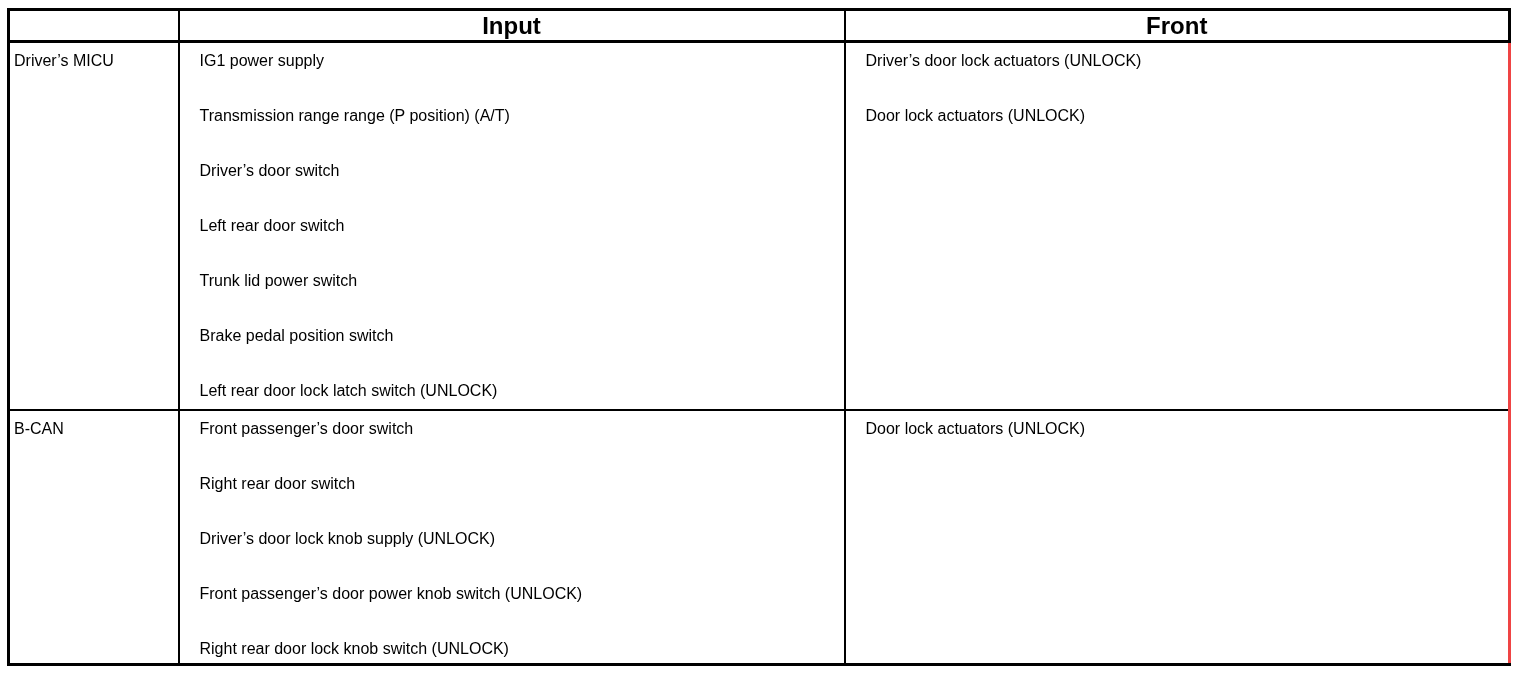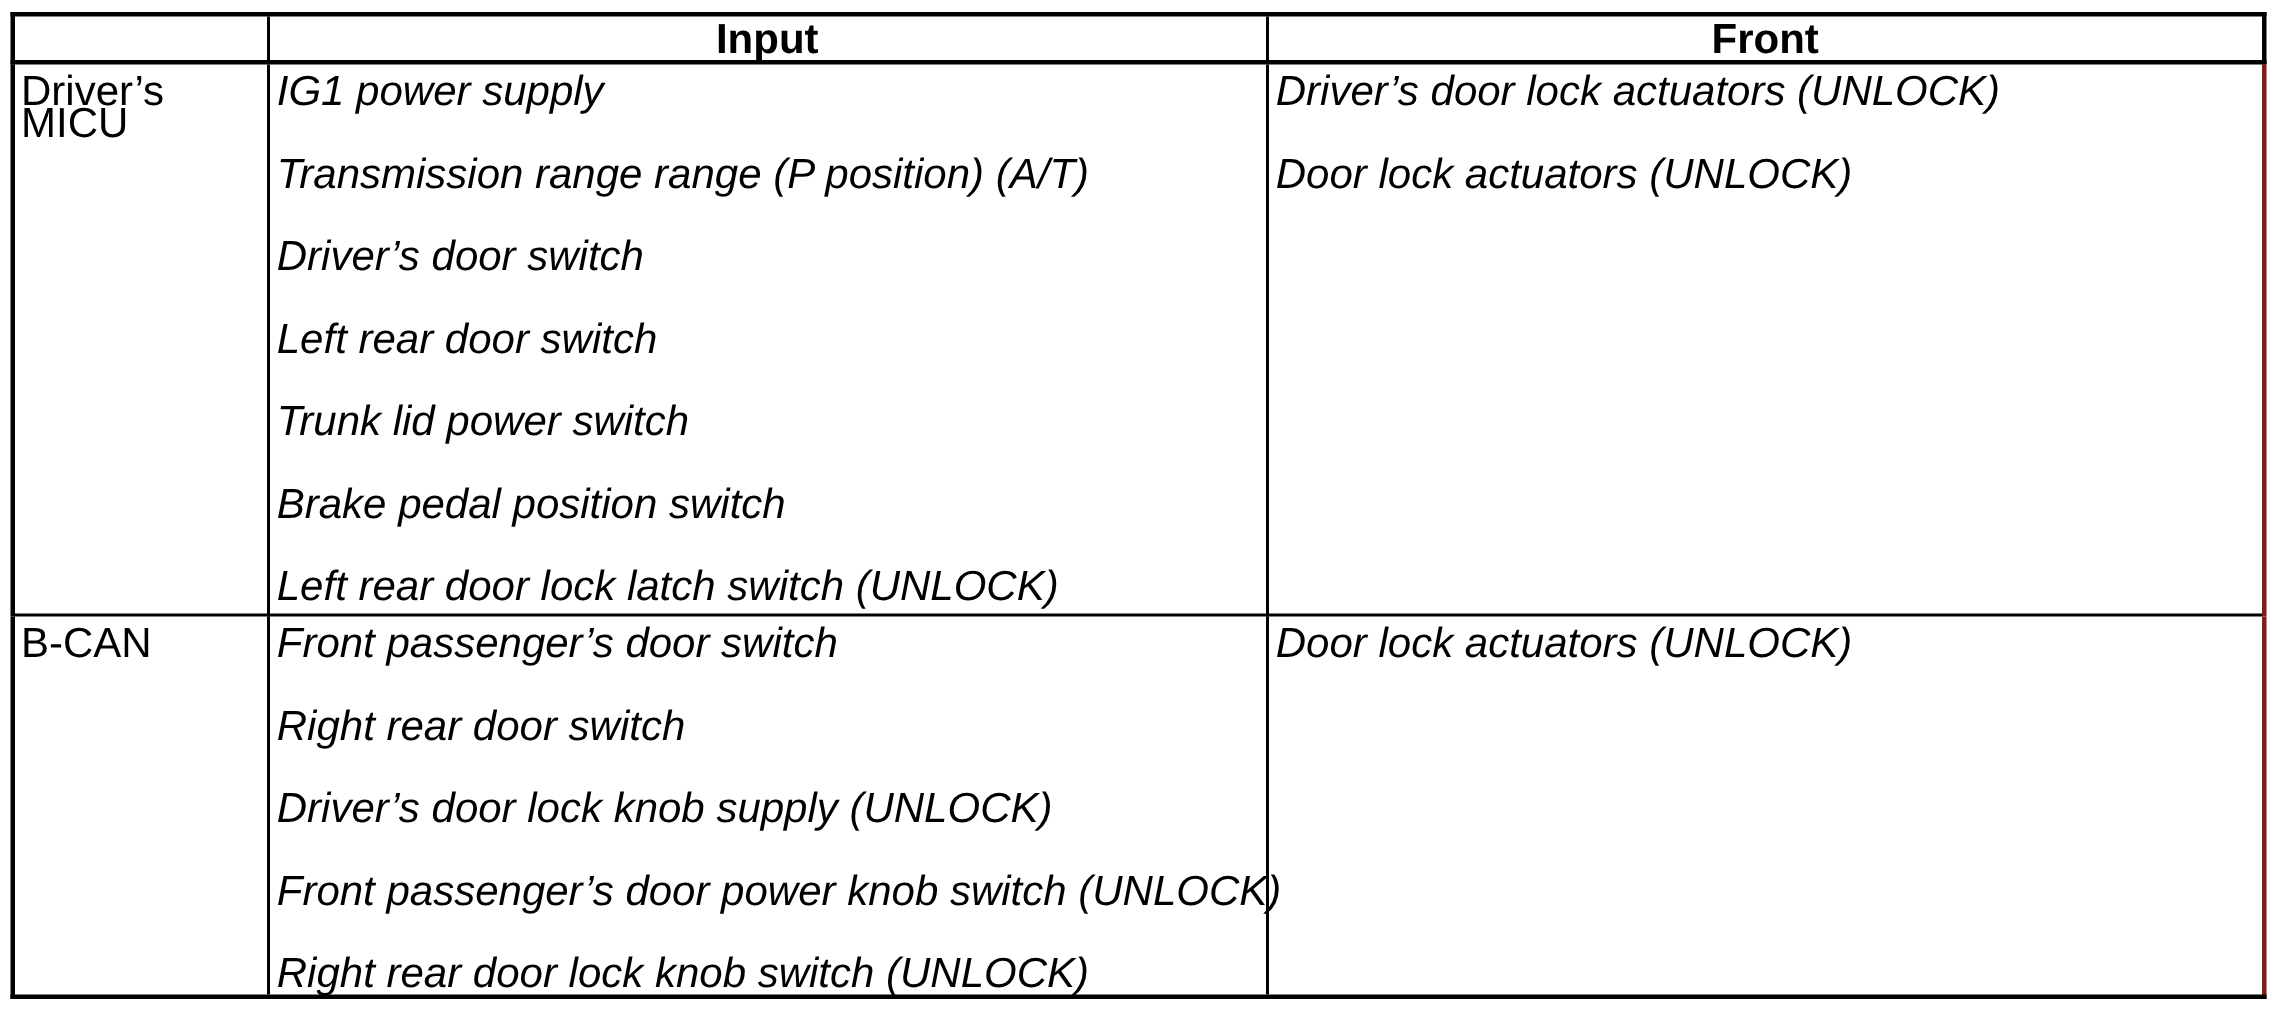--- a/index.html
+++ b/index.html
@@ -31,47 +31,46 @@
   col.c-source { width: 170px; }
   col.c-input  { width: 666px; }
   col.c-output { width: 665px; }
 
   .io-table th {
     border: 2px solid #000000;
     border-top: 3px solid #000000;
     border-bottom: 3px solid #000000;
     height: 29px;
     padding: 0 4px;
-    font-size: 28px;
+    font-size: 24px;
     font-weight: bold;
     text-align: center;
     vertical-align: middle;
     line-height: 21px;
   }
   .io-table th:first-child { border-left: 3px solid #000000; }
   .io-table th:last-child  { border-right: 3px solid #000000; }
 
   .io-table td {
     border: 2px solid #000000;
     vertical-align: top;
     padding: 7px 4px 4px 4px;
-    font-size: 28px;
+    font-size: 16px;
     line-height: 21px;
   }
   .io-table td:first-child { border-left: 3px solid #000000; }
-  .io-table td:last-child  { border-right: 3px solid #7f1d1d; }
+  .io-table td:last-child  { border-right: 3px solid #ef4444; }
   .io-table tbody tr:last-child td { border-bottom: 3px solid #000000; }
 
   tr.row-micu { height: 368px; }
   tr.row-bcan { height: 250px; }
 
   .item {
-    margin: 0 0 34px 1px;
+    margin: 0 0 34px 16px;
     white-space: nowrap;
-    font-style: italic;
   }
   .item:last-child { margin-bottom: 0; }
 </style>
 </head>
 <body>
 
 <div class="page">
   <table class="io-table">
     <colgroup>
       <col class="c-source">

